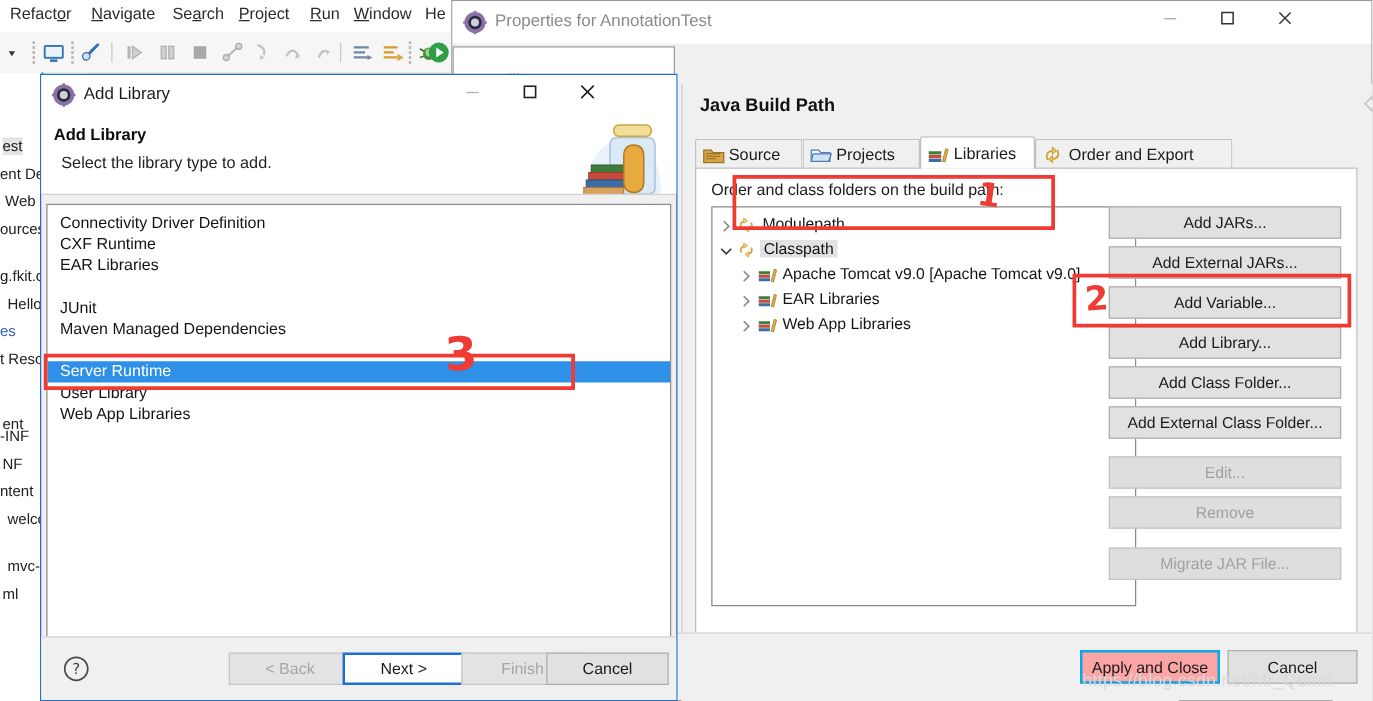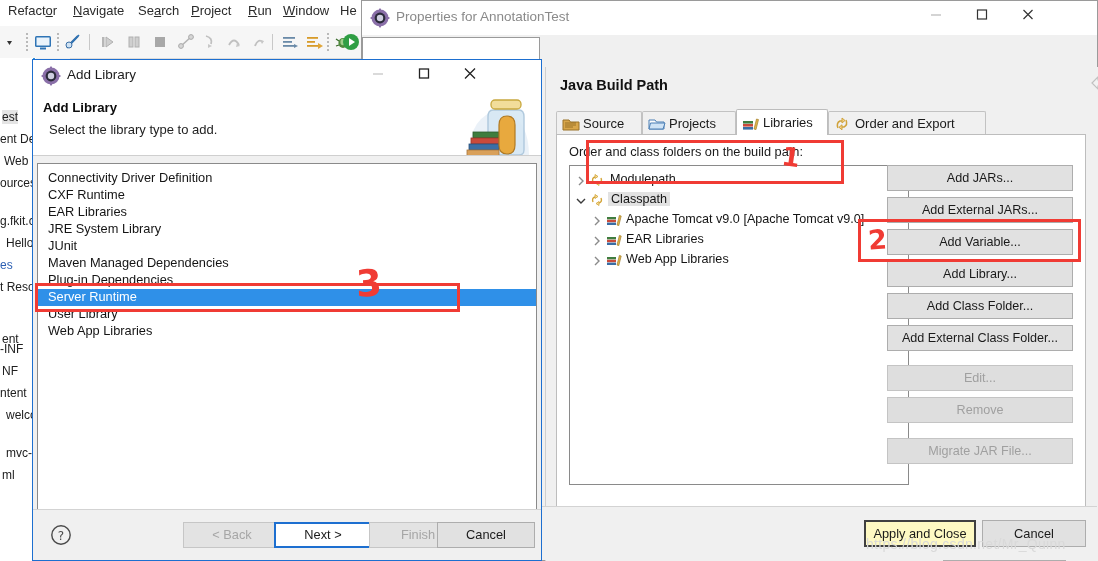--- a/index.html
+++ b/index.html
@@ -60,22 +60,22 @@
   .trow .lbl{position:absolute;top:2px;font-size:12.6px;color:#141414;white-space:nowrap;}
   .trow .lbl.selbg{background:#e2e2e2;padding:0 3px;}
   .sidebtns{position:absolute;left:330px;top:30px;width:190px;}
   .sbtn{position:absolute;left:0;width:186px;height:26px;background:#e1e1e1;border:1px solid #adadad;
         box-sizing:border-box;text-align:center;font-size:12.6px;color:#1a1a1a;line-height:24px;
         cursor:default;}
   .sbtn.dis{color:#a0a0a0;border-color:#c4c4c4;background:#dedede;}
   #applybtn{position:absolute;left:397px;top:468px;width:123px;height:26px;background:#e1e1e1;
             border:1px solid #adadad;box-sizing:border-box;text-align:center;line-height:24px;font-size:12.8px;}
   #props-foot{position:absolute;left:0;bottom:0;width:735px;height:53px;background:#f0f0f0;border-top:1px solid #d3d3d3;}
-  #applyclose{position:absolute;left:502px;top:13px;width:112px;height:27px;background:#fef9c3;
-              border:2px solid #404040;box-sizing:border-box;text-align:center;line-height:23px;font-size:12.8px;}
+  #applyclose{position:absolute;left:502px;top:13px;width:112px;height:27px;background:#fca5a5;
+              border:2px solid #0ea5e9;box-sizing:border-box;text-align:center;line-height:23px;font-size:12.8px;}
   #propcancel{position:absolute;left:620px;top:13px;width:104px;height:27px;background:#e1e1e1;
               border:1px solid #adadad;box-sizing:border-box;text-align:center;line-height:25px;font-size:12.8px;}
   
   #addlib{position:absolute;left:32px;top:59px;width:510px;height:502px;background:#f0f0f0;
           border:1px solid #1d6fd0;box-sizing:border-box;}
   #al-title{position:absolute;left:0;top:0;width:508px;height:32px;background:#ffffff;}
   #al-title .ico{position:absolute;left:8px;top:6px;width:20px;height:20px;}
   #al-title .txt{position:absolute;left:34px;top:7px;font-size:13.5px;color:#1b1b1b;}
   #al-head{position:absolute;left:0;top:32px;width:508px;height:63px;background:#ffffff;border-bottom:1px solid #cfcfcf;overflow:hidden;}
   #al-head .h1{position:absolute;left:10px;top:8px;font-size:13.2px;font-weight:bold;color:#0d0d0d;}
@@ -472,24 +472,22 @@
         <rect x="6" y="50" width="30" height="6" fill="#3a6ea5" stroke="#2a527c" stroke-width=".8"></rect>
         <rect x="4" y="56" width="32" height="6" fill="#d9a05a" stroke="#a8763d" stroke-width=".8"></rect>
         <path d="M44 22 q8 0 8 9 v20 q0 9 -8 9 q-8 0 -8 -9 v-20 q0 -9 8 -9 z" fill="#e8a93e" stroke="#b07a24" stroke-width="1.2"></path>
       </svg></span>
   </div>
 
   <div id="al-list">
     <div class="lrow" style="top:23px">CXF Runtime</div>
     <div class="lrow" style="top:6px">Connectivity Driver Definition</div>
     <div class="lrow" style="top:40px">EAR Libraries</div>
-    <div class="lrow" style="top:57px">JRE System Library</div>
     <div class="lrow" style="top:74px">JUnit</div>
     <div class="lrow" style="top:91px">Maven Managed Dependencies</div>
-    <div class="lrow" style="top:108px">Plug-in Dependencies</div>
     <div class="lrow sel" style="top:125px">Server Runtime</div>
     <div class="lrow" style="top:142px">User Library</div>
     <div class="lrow" style="top:159px">Web App Libraries</div>
   </div>
 
   <div id="al-foot">
     <span id="helpq">
       <svg width="22" height="22" viewBox="0 0 22 22">
           <circle cx="11" cy="11" r="9.2" fill="none" stroke="#4a4a4a" stroke-width="1.4"></circle>
         <text x="11" y="15.5" font-size="12" text-anchor="middle" fill="#4a4a4a" font-family="DejaVu Sans, sans-serif">?</text>

